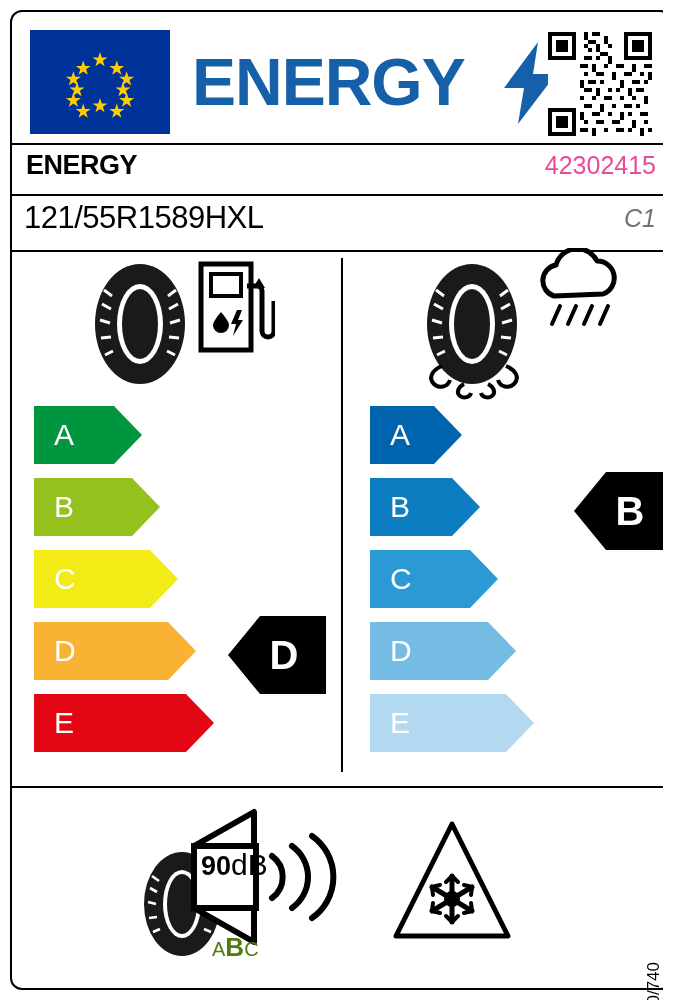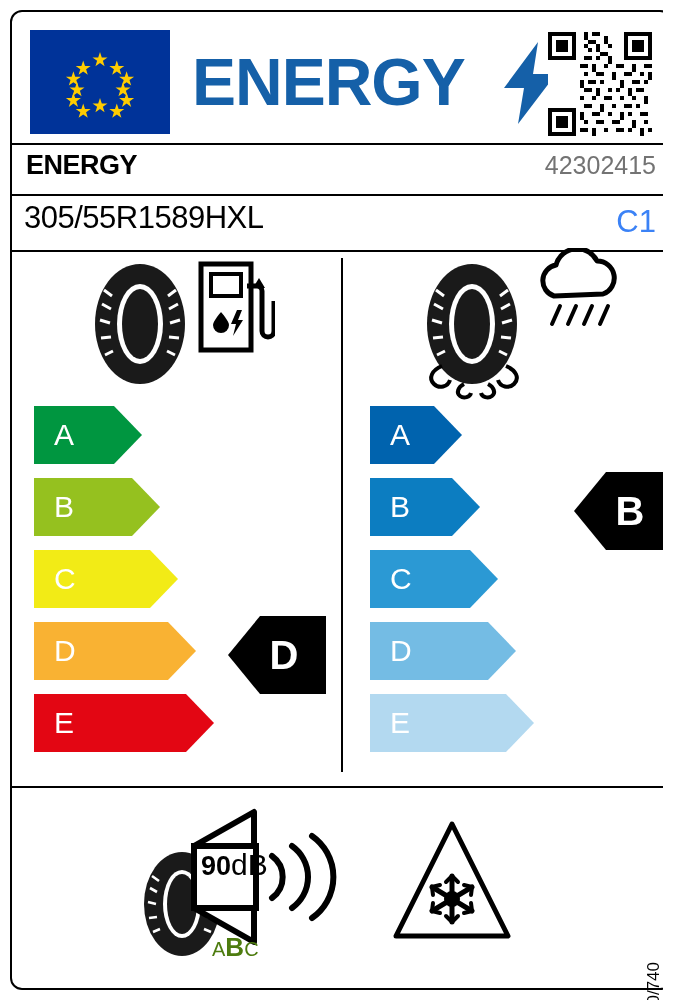--- a/index.html
+++ b/index.html
@@ -45,32 +45,32 @@
 
   
   .rule{position:absolute;background:#000;}
   .brand-row{position:absolute;left:12px;top:142px;width:658px;height:50px;}
   .brand{
     position:absolute;left:14px;top:8px;
     font-size:27px;font-weight:bold;color:#000;letter-spacing:-0.5px;
   }
   .code{
     position:absolute;right:14px;top:9px;
-    font-size:25px;color:#737373;letter-spacing:0px;
+    font-size:25px;color:#ec4899;letter-spacing:0px;
   }
 
   
   .size-row{position:absolute;left:12px;top:194px;width:658px;height:52px;}
   .size{
     position:absolute;left:12px;top:6px;
     font-size:31px;color:#000;letter-spacing:-0.5px;
   }
   .class{
     position:absolute;right:14px;top:10px;
-    font-size:31px;color:#3b82f6;
+    font-size:25px;color:#737373;font-style:italic;
   }
 
   
   .grades{position:absolute;left:12px;top:248px;width:658px;height:538px;}
   .divider{
     position:absolute;left:329px;top:10px;width:2px;height:514px;background:#000;
   }
 
   .pictos{position:absolute;left:0;top:0;width:658px;height:150px;}
   .tyre-fuel{position:absolute;left:80px;top:14px;}
@@ -247,21 +247,21 @@
   <div class="rule" style="left:12px;top:194px;width:658px;height:2px;"></div>
   <div class="rule" style="left:12px;top:250px;width:658px;height:2px;"></div>
   <div class="rule" style="left:12px;top:786px;width:658px;height:2px;"></div>
 
   <div class="brand-row">
     <div class="brand">ENERGY</div>
     <div class="code">42302415</div>
   </div>
 
   <div class="size-row">
-    <div class="size">305/55R1589HXL</div>
+    <div class="size">121/55R1589HXL</div>
     <div class="class">C1</div>
   </div>
 
   <div class="grades">
     <div class="divider"></div>
 
     <div class="pictos">
       <div class="tyre-fuel">
         <svg width="96" height="124" viewBox="0 0 96 124">
           <ellipse cx="48" cy="62" rx="45" ry="60" fill="#1a1a1a"></ellipse>

